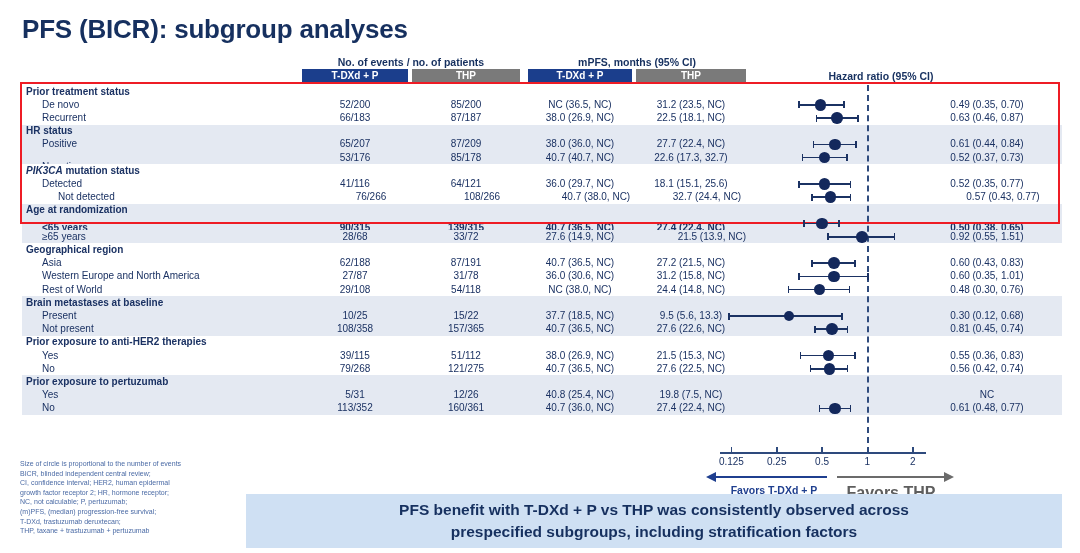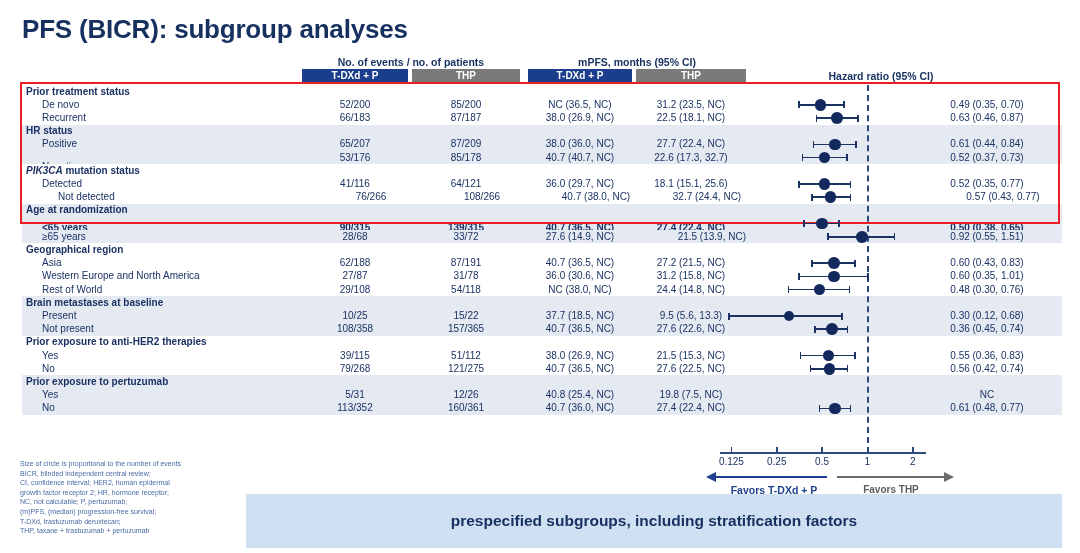--- a/index.html
+++ b/index.html
@@ -81,21 +81,21 @@
   .arrow-l:after{content:"";position:absolute;left:-9px;top:-4px;
     border-top:5px solid transparent;border-bottom:5px solid transparent;
     border-right:10px solid #1f3f8f;}
   .arrow-r{position:absolute;left:122px;top:4px;width:108px;height:2px;background:#6b6b6b;}
   .arrow-r:after{content:"";position:absolute;right:-9px;top:-4px;
     border-top:5px solid transparent;border-bottom:5px solid transparent;
     border-left:10px solid #6b6b6b;}
   .fav-l{position:absolute;left:0;top:12px;width:118px;text-align:center;
     font-size:10.5px;font-weight:bold;color:#1f3f8f;}
   .fav-r{position:absolute;left:120px;top:12px;width:112px;text-align:center;
-    font-size:10px;font-weight:bold;color:#5e5e5e;}
+    font-size:16px;font-weight:bold;color:#5e5e5e;}
 
   
   .footnotes{position:absolute;left:20px;top:459px;width:220px;
     font-size:7px;line-height:9.6px;color:#4a6aa5;}
   .footnotes div{white-space:nowrap;}
 
   
   .banner{position:absolute;left:246px;top:494px;width:816px;height:54px;
     background:#cfe0f3;display:flex;flex-direction:column;
     align-items:center;justify-content:center;}
@@ -251,21 +251,21 @@
         <div class="cell c-mp2" style="top: 0.5px;">9.5 (5.6, 13.3)</div>
         <div class="cell c-hr" style="top: 0.5px;">0.30 (0.12, 0.68)</div>
       </div>
       <div class="band band-shade" style="top: 237.6px; height: 13.2px;"></div>
       <div class="row" style="position: absolute; top: 237.6px; left: 0px; width: 912px; height: 13.2px;">
         <div class="cell lbl-sub" style="top: 0.5px;">Not present</div>
         <div class="cell c-ev1" style="top: 0.5px;">108/358</div>
         <div class="cell c-ev2" style="top: 0.5px;">157/365</div>
         <div class="cell c-mp1" style="top: 0.5px;">40.7 (36.5, NC)</div>
         <div class="cell c-mp2" style="top: 0.5px;">27.6 (22.6, NC)</div>
-        <div class="cell c-hr" style="top: 0.5px;">0.36 (0.45, 0.74)</div>
+        <div class="cell c-hr" style="top: 0.5px;">0.81 (0.45, 0.74)</div>
       </div>
       <div class="band band-white" style="top: 250.8px; height: 13.2px;"></div>
       <div class="row cat" style="position: absolute; top: 250.8px; left: 0px; width: 1040px; height: 13.2px;">
         <div class="cell lbl-cat" style="top: 0.5px;">Prior exposure to anti-HER2 therapies</div>
       </div>
       <div class="band band-white" style="top: 264px; height: 13.2px;"></div>
       <div class="row" style="position: absolute; top: 264px; left: 0px; width: 1040px; height: 13.2px;">
         <div class="cell lbl-sub" style="top: 0.5px;">Yes</div>
         <div class="cell c-ev1" style="top: 0.5px;">39/115</div>
         <div class="cell c-ev2" style="top: 0.5px;">51/112</div>
@@ -402,16 +402,17 @@
       <div>BICR, blinded independent central review;</div>
       <div>CI, confidence interval; HER2, human epidermal</div>
       <div>growth factor receptor 2; HR, hormone receptor;</div>
       <div>NC, not calculable; P, pertuzumab;</div>
       <div>(m)PFS, (median) progression-free survival;</div>
       <div>T-DXd, trastuzumab deruxtecan;</div>
       <div>THP, taxane + trastuzumab + pertuzumab</div>
     </div>
 
   <div class="banner">
+    <div>PFS benefit with T-DXd + P vs THP was consistently observed across</div>
     <div>prespecified subgroups, including stratification factors</div>
   </div>
 
 </div>
 
 </body></html>

